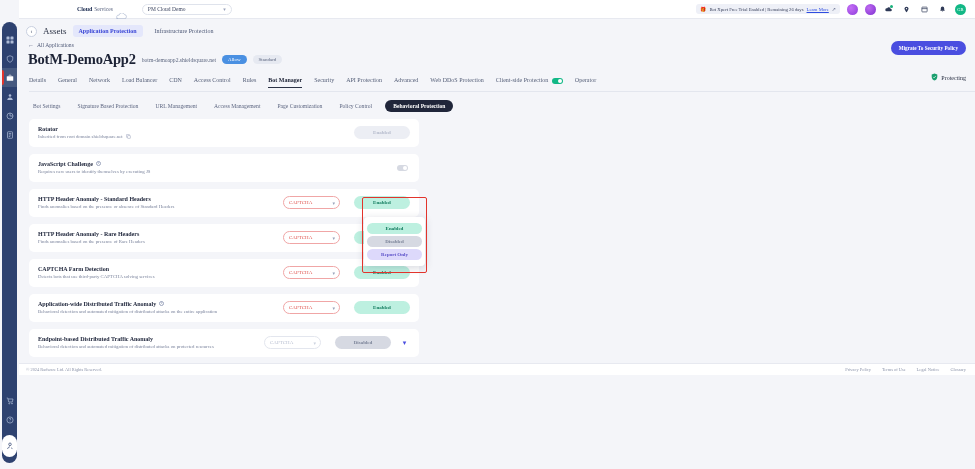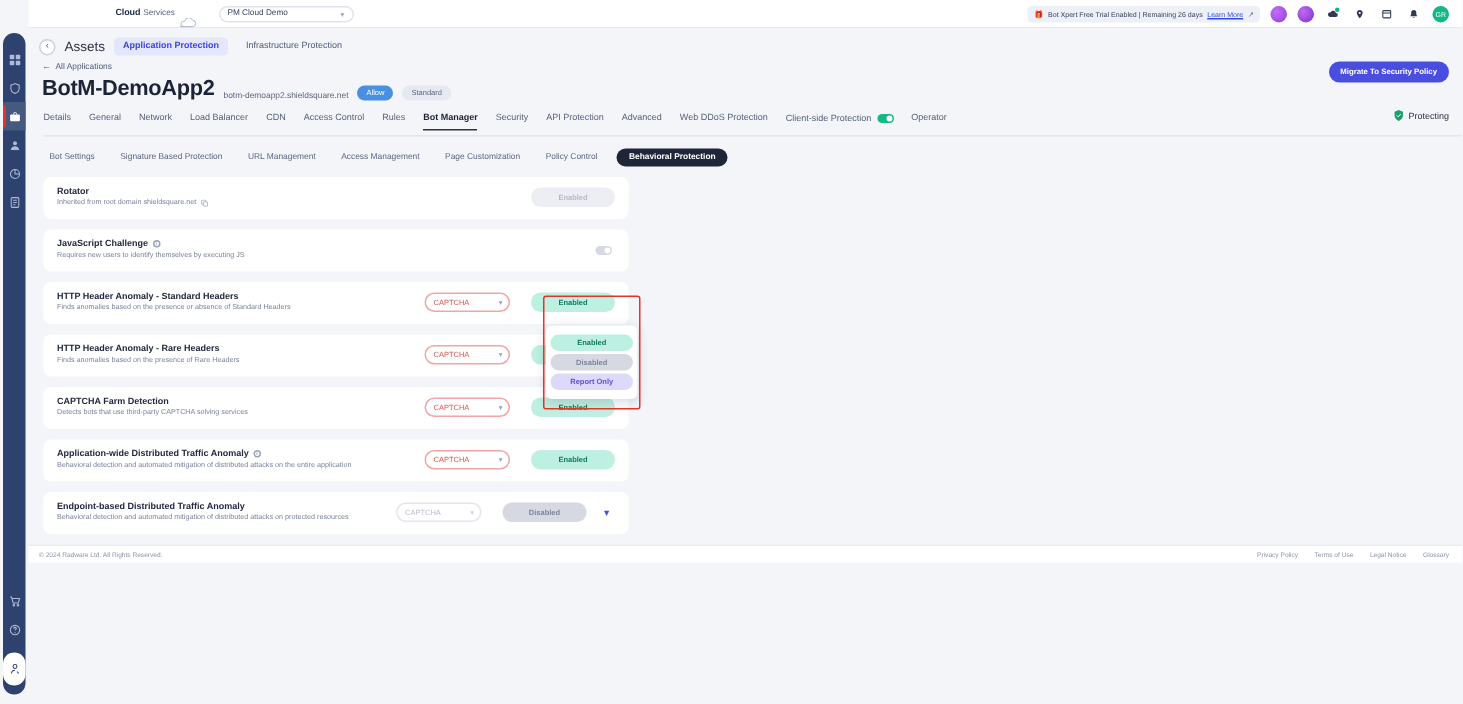--- a/index.html
+++ b/index.html
@@ -3,21 +3,21 @@
 <meta charset="utf-8">
 <style>
   * { box-sizing: border-box; margin: 0; padding: 0; }
   html, body {
     width: 975px; height: 469px;
     font-family: "Liberation Sans", sans-serif;
     background: #f4f5f9;
     overflow: hidden;
     color: #2b3245;
   }
-  #app { position: relative; width: 975px; height: 375px; }
+  #app { position: relative; width: 975px; height: 375px; font-family: Liberation Serif, serif; }
 
   
   .rail {
     position: absolute; left: 0; top: 0; width: 19px; height: 469px;
     background: #f4f5f9;
   }
   .rail-inner {
     position: absolute; left: 2px; top: 22px; width: 15px; height: 441px;
     background: #2e4270; border-radius: 8px;
   }
@@ -91,21 +91,21 @@
   }
   .assets-title { font-size: 9px; color: #2b3245; }
   .seg {
     font-size: 6px; padding: 3px 6px; border-radius: 3px; color:#4d5876;
   }
   .seg.active { background: #e4e7fb; color: #3a46d6; font-weight: bold; }
 
   .allapps { display:flex; align-items:center; gap:3px; margin: 5px 0 0 9px; font-size: 5.6px; color:#505a78; }
   .allapps .arr { font-size: 6px; }
 
-  .apptitle-row { display:flex; align-items:flex-end; gap:6px; margin: 3px 0 0 9px; }
+  .apptitle-row { display:flex; align-items:center; gap:6px; margin: 3px 0 0 9px; }
   .apptitle { font-size: 14.5px; font-weight: bold; color:#1d2336; letter-spacing:-.2px; }
   .appdomain { font-size: 5.6px; color:#5a6party; color:#5c667f; }
   .badge-allow { background:#4a90e2; color:#fff; font-size:5px; padding:2px 6px; border-radius:7px; }
   .badge-std { background:#e6e9f1; color:#5a6party; color:#5c667f; font-size:5px; padding:2px 6px; border-radius:7px; }
 
   .migrate-btn {
     position:absolute; right:9px; top:22px;
     background:#4a4ee0; color:#fff; font-size:5.2px; font-weight:bold;
     padding:4px 8px; border-radius:8px; white-space:nowrap;
   }

